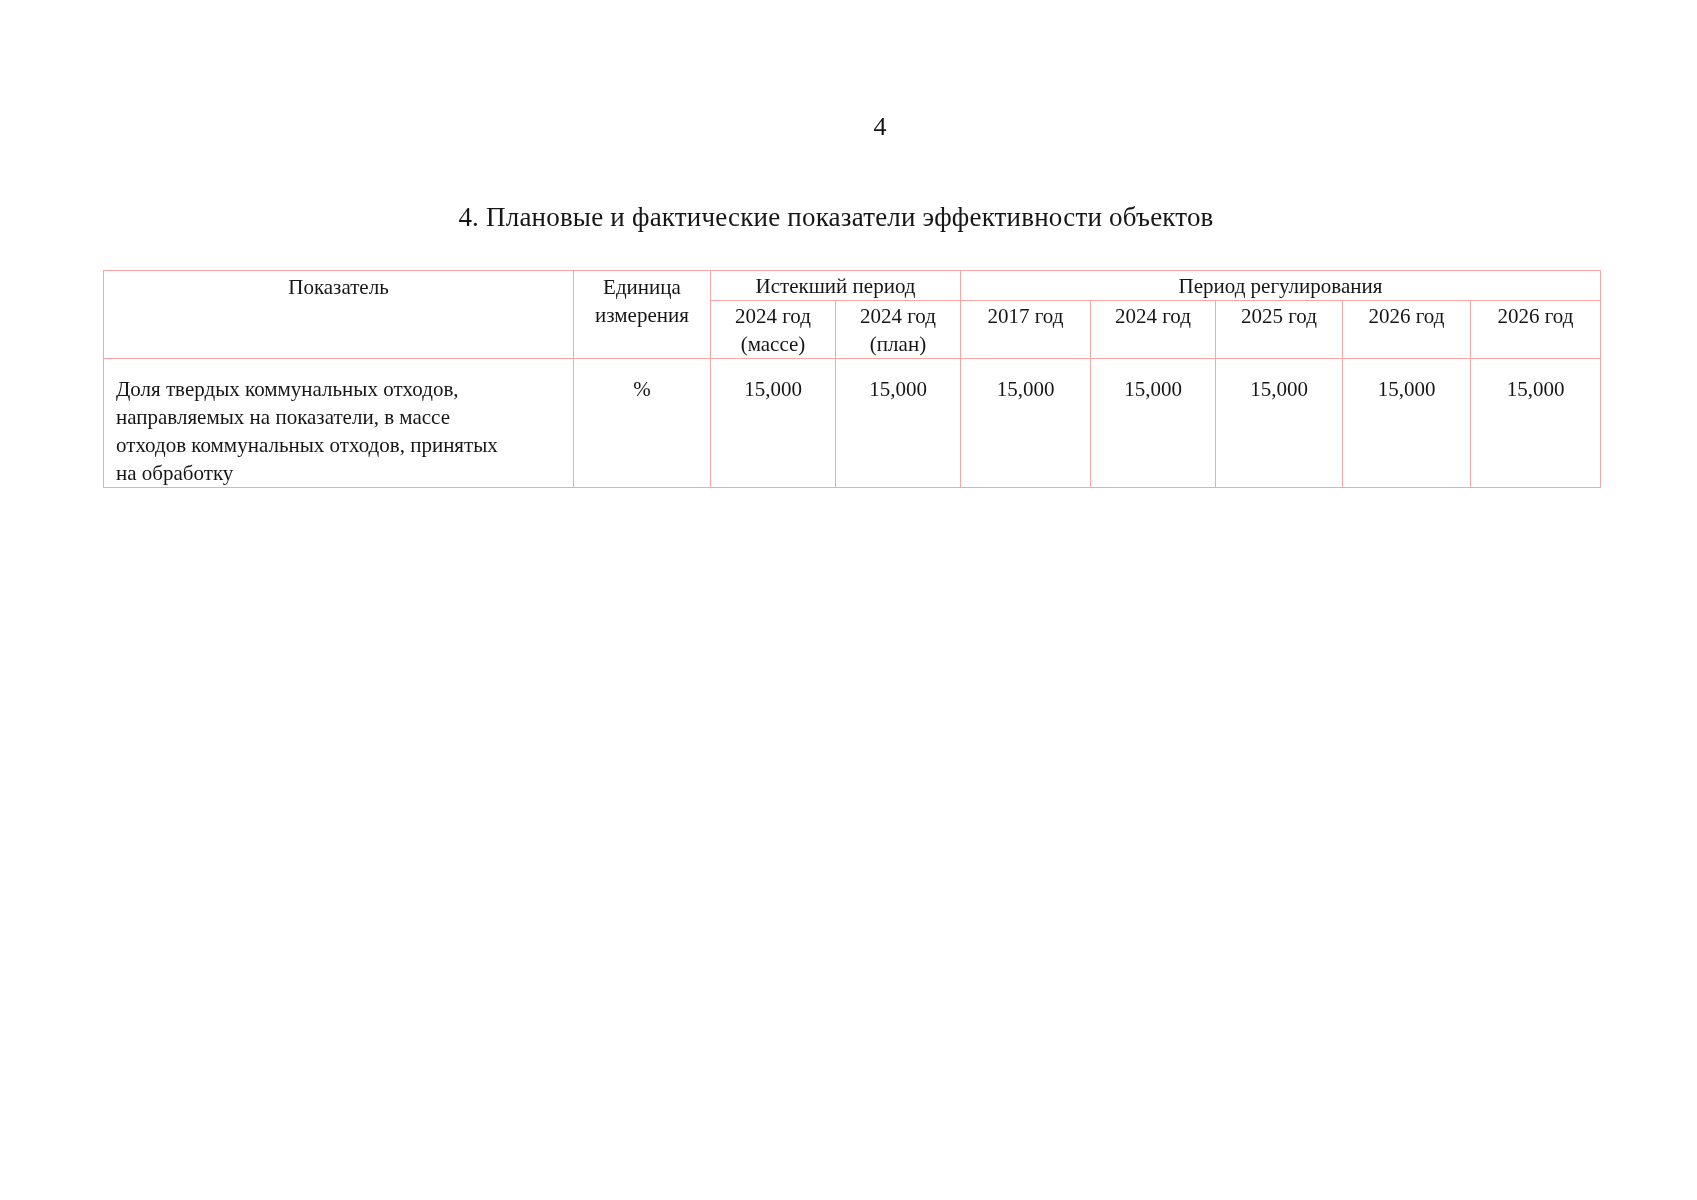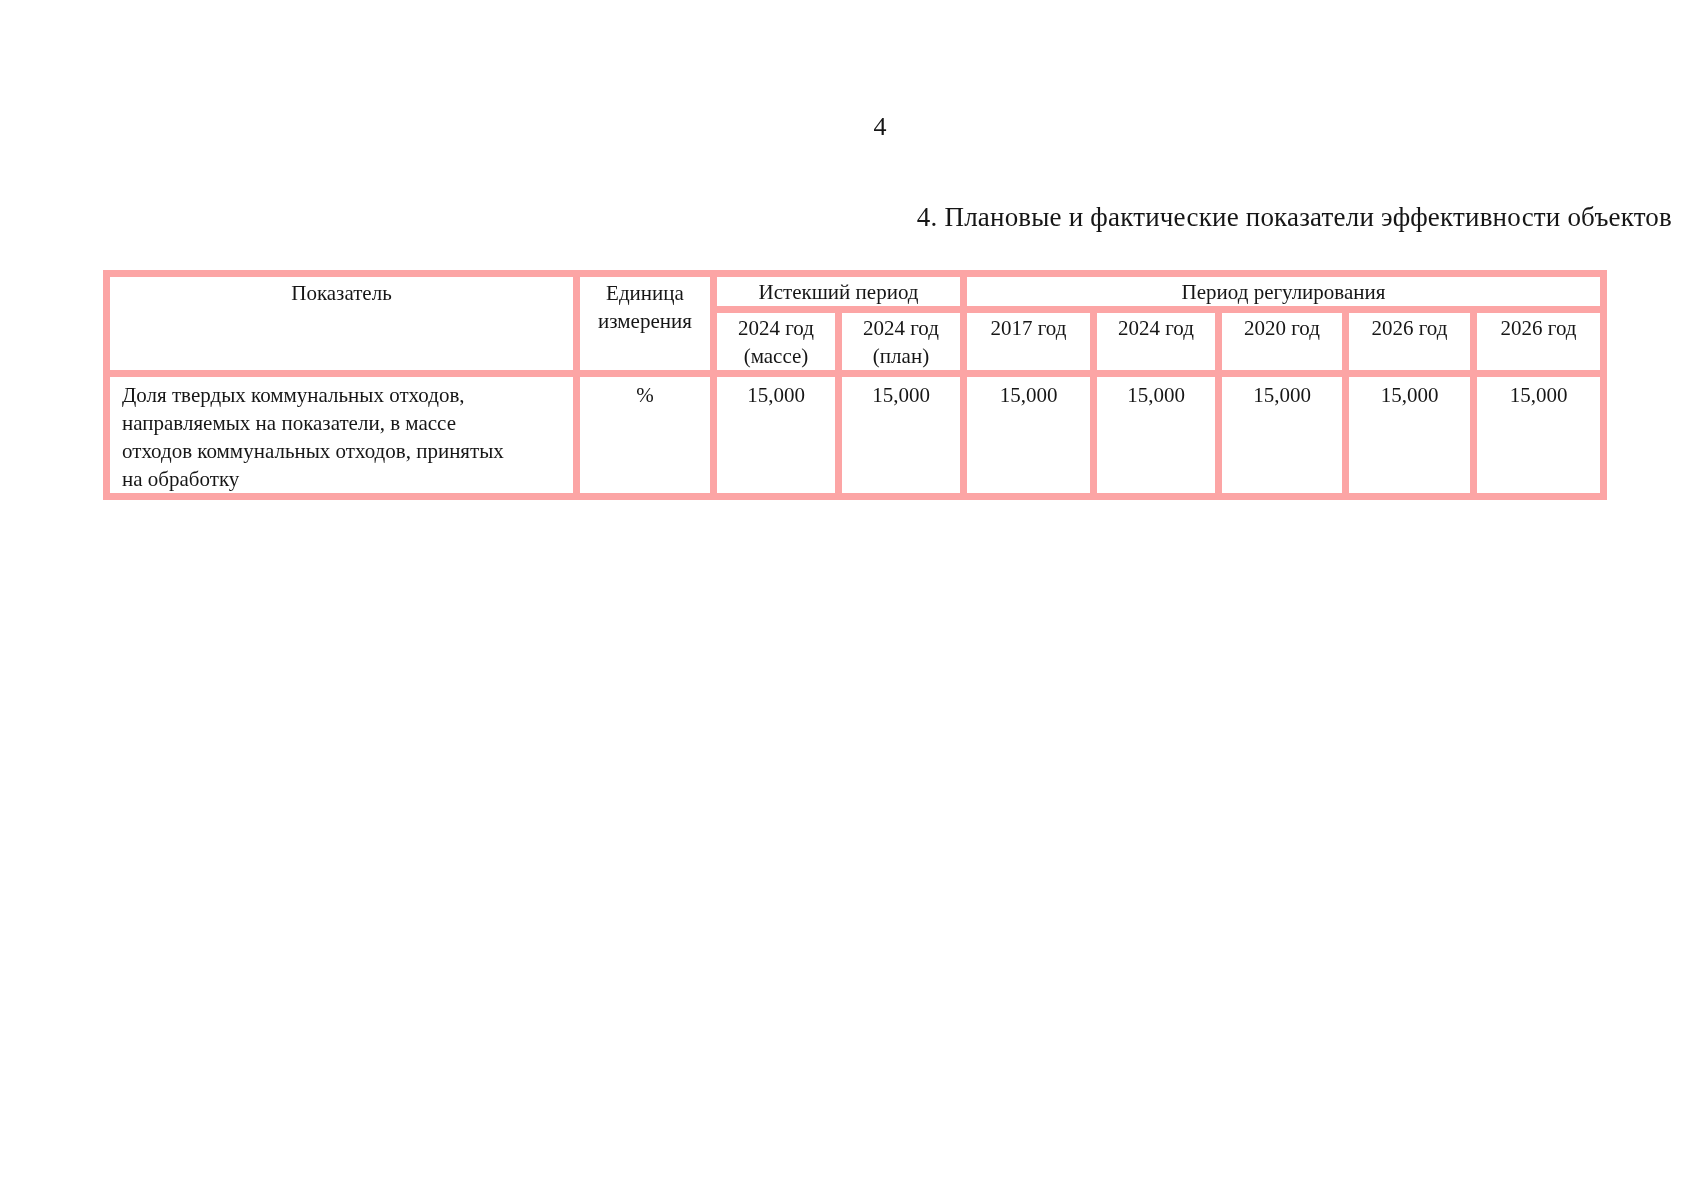--- a/index.html
+++ b/index.html
@@ -22,60 +22,60 @@
     width: 1760px;            
     text-align: center;
     font-size: 26px;
   }
 
   .doc-title {
     position: absolute;
     top: 202px;
     left: 0;
     width: 1672px;            
-    text-align: right;
+    text-align: center;
     font-size: 27px;
     letter-spacing: 0.2px;
     white-space: nowrap;
   }
 
   table.doc-table {
     position: absolute;
     top: 270px;
     left: 103px;
     width: 1497px;
     border-collapse: collapse;
     table-layout: fixed;
     font-size: 21px;
     line-height: 28px;
   }
 
   .doc-table td {
-    border: 7px solid #fca5a5;
+    border: 1px solid #fca5a5;
     vertical-align: top;
     text-align: center;
     padding: 1px 4px 0 4px;
     overflow: hidden;
   }
 
   tr.hrow1 { height: 30px; }
   tr.hrow2 { height: 56px; }
   tr.drow  { height: 114px; }
 
   td.cell-indicator {
     text-align: left;
     padding: 4px 8px 0 12px;
   }
 
   td.cell-unit-head,
   td.cell-indicator-head {
     padding-top: 2px;
   }
 
-  .drow td { padding-top: 4px; }
+  .drow td { padding-top: 16px; }
 </style>
 </head>
 <body>
 
 <div class="page">
 
   <div class="page-number">4</div>
 
   <div class="doc-title">4. Плановые и фактические показатели эффективности объектов</div>
 
@@ -104,21 +104,21 @@
       <td>
         <div>2024 год</div>
         <div>(массе)</div>
       </td>
       <td>
         <div>2024 год</div>
         <div>(план)</div>
       </td>
       <td>2017 год</td>
       <td>2024 год</td>
-      <td>2020 год</td>
+      <td>2025 год</td>
       <td>2026 год</td>
       <td>2026 год</td>
     </tr>
 
     <tr class="drow">
       <td class="cell-indicator">
         <div>Доля твердых коммунальных отходов,</div>
         <div>направляемых на показатели, в массе</div>
         <div>отходов коммунальных отходов, принятых</div>
         <div>на обработку</div>

